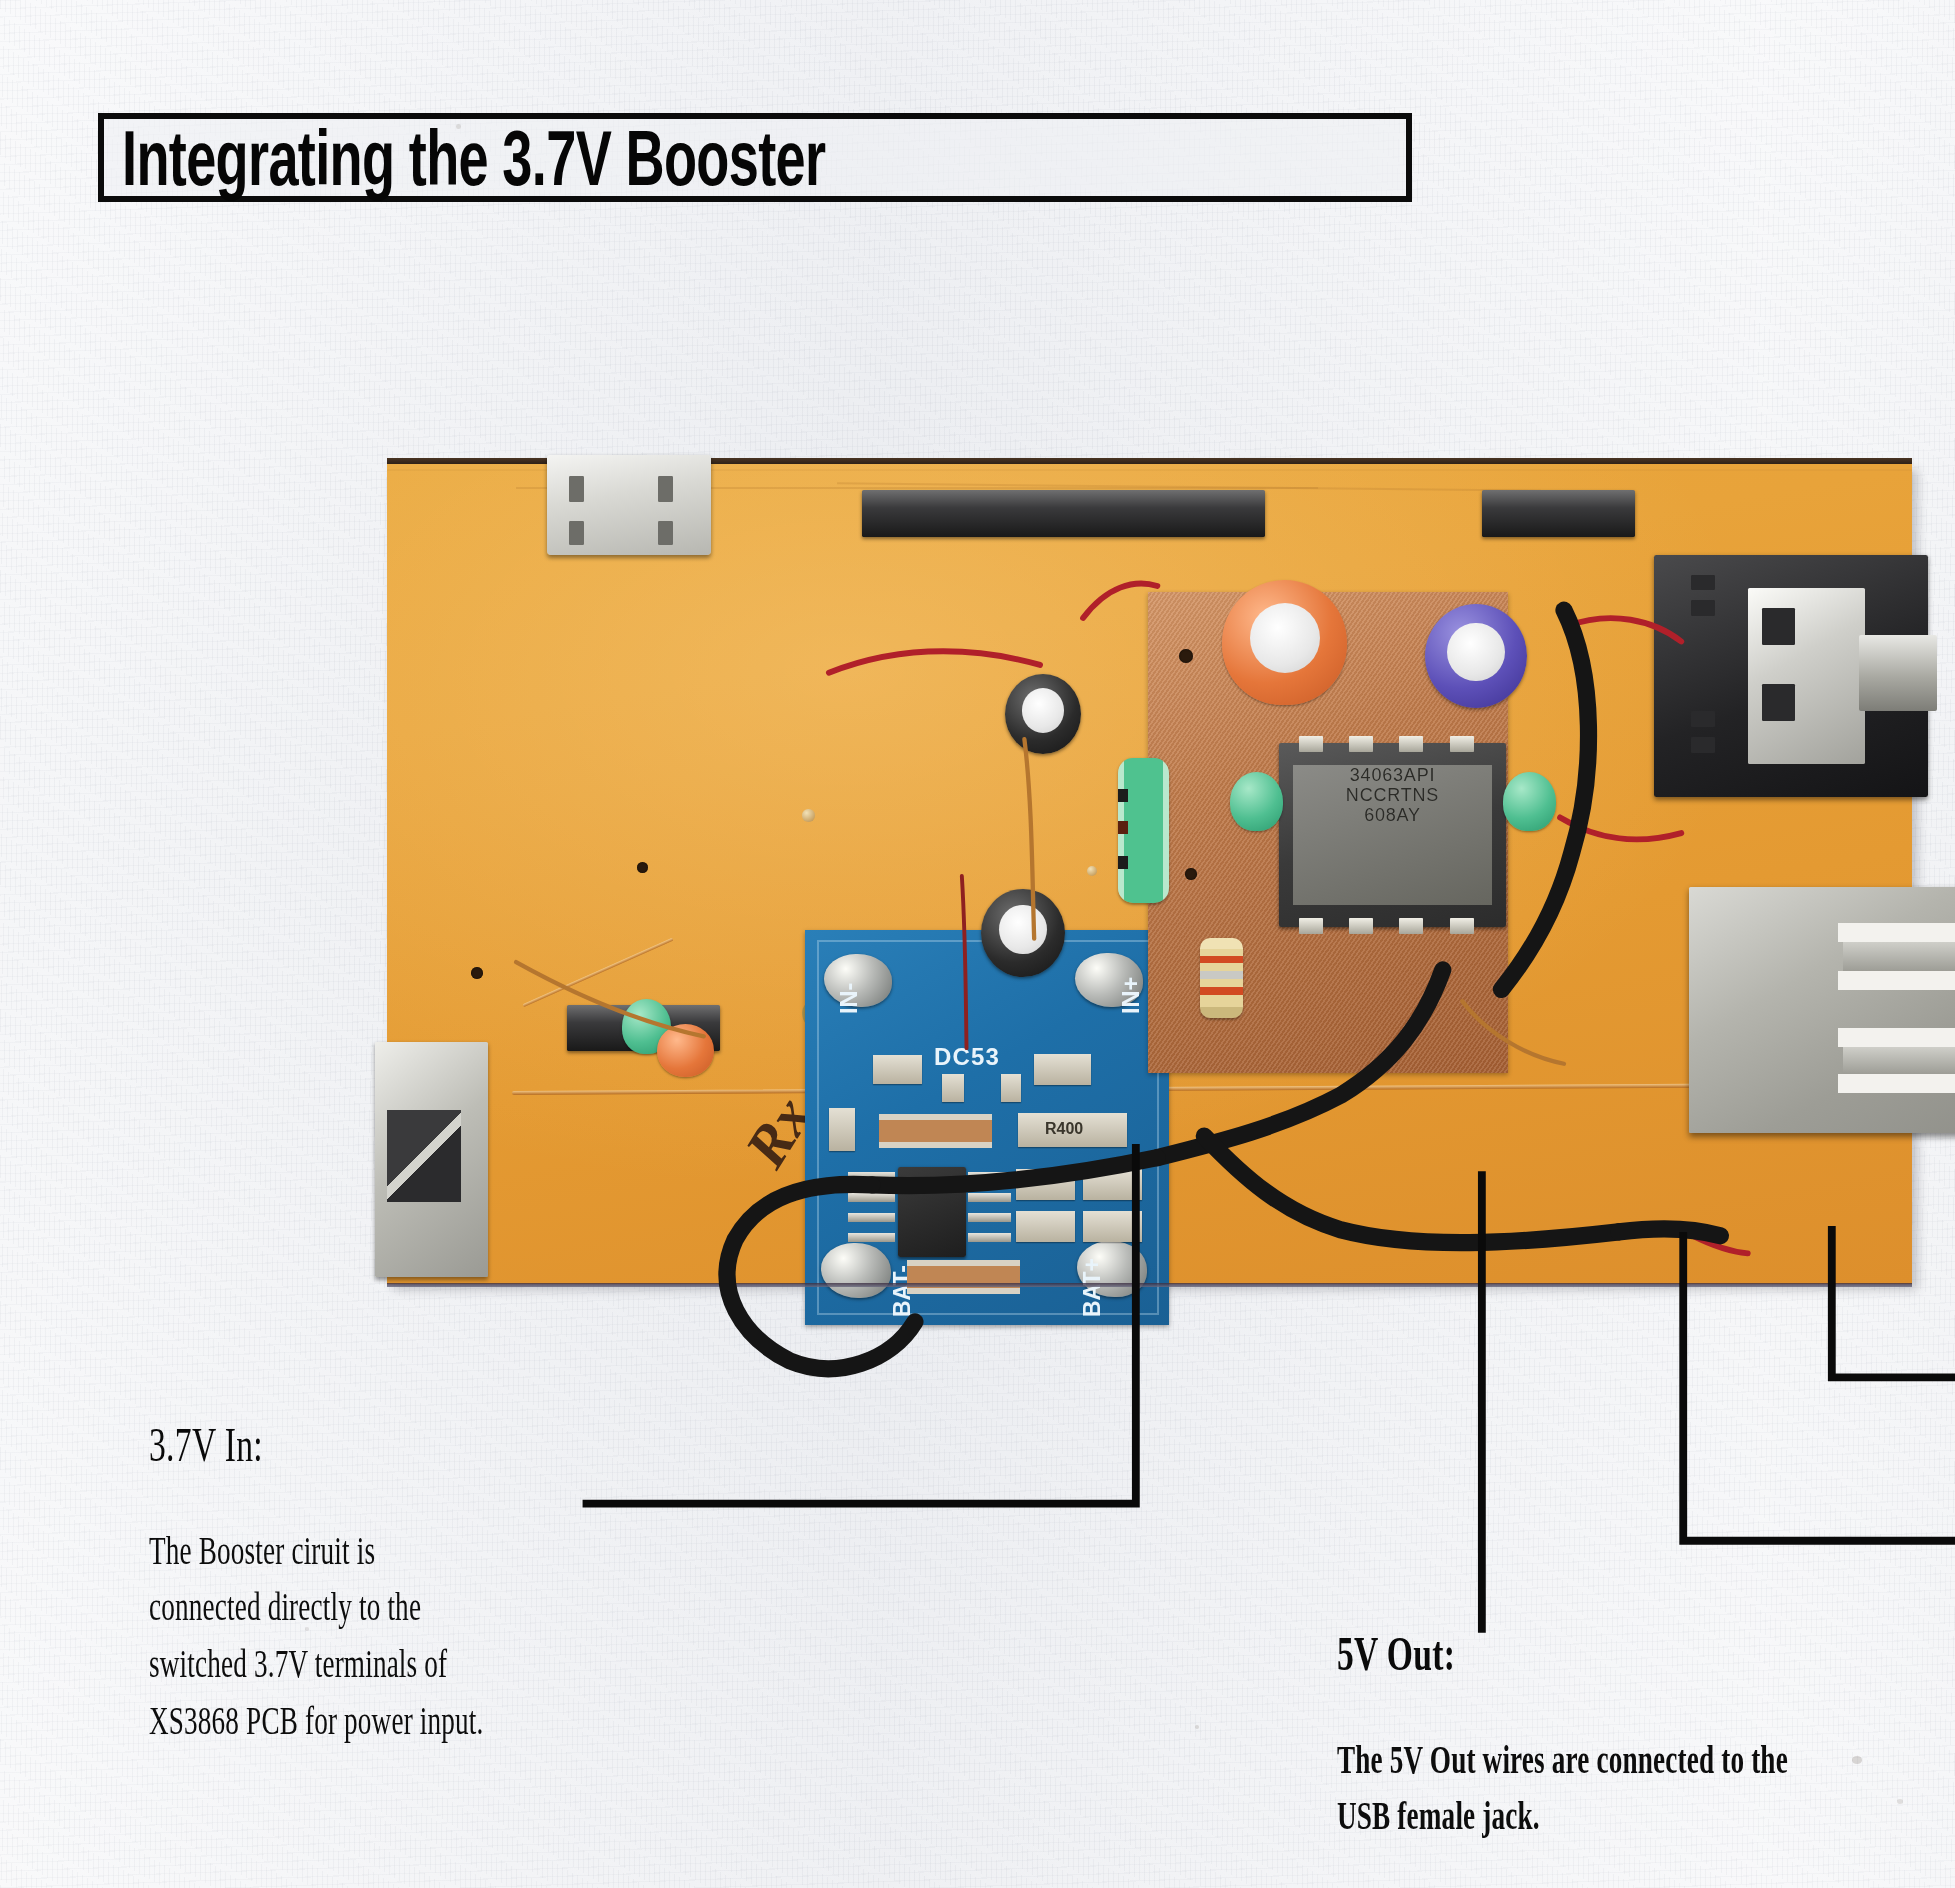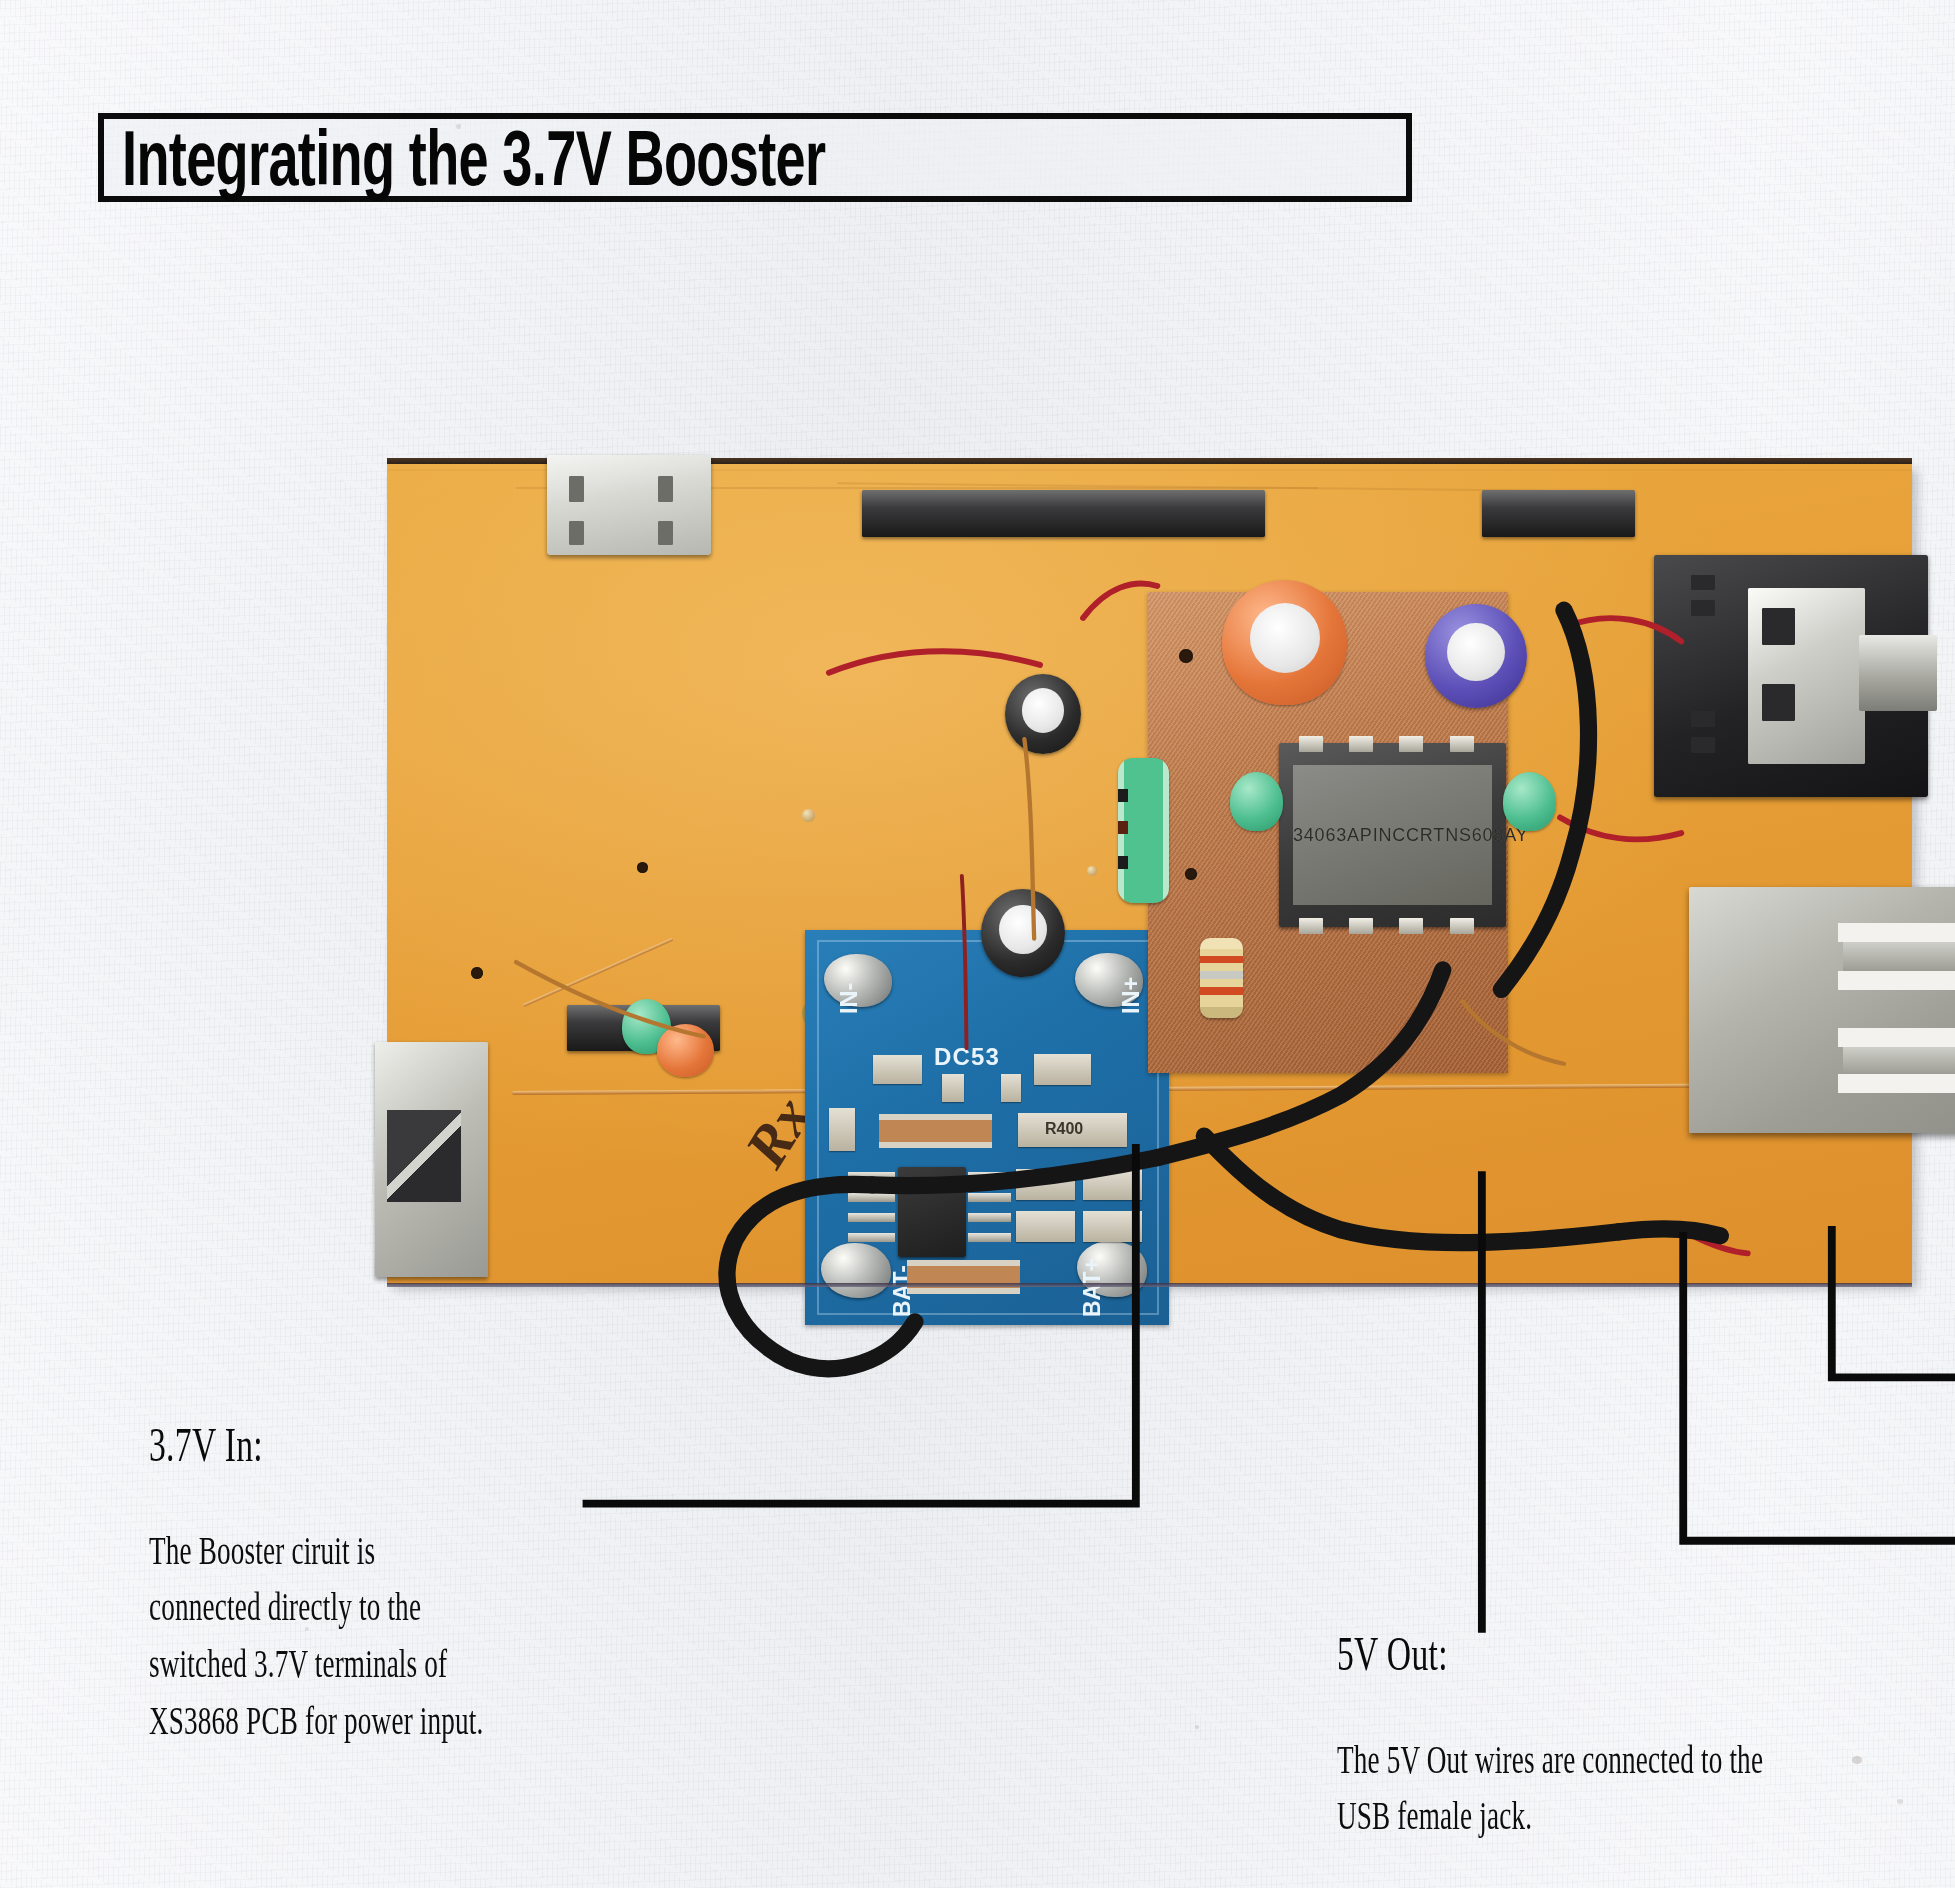--- a/index.html
+++ b/index.html
@@ -145,21 +145,21 @@
   
   #dip8{
     position:absolute; left:1279px; top:743px; width:227px; height:184px;
     background:linear-gradient(165deg,#5a5a5a,#3a3a3a 50%,#2c2c2c);
     border-radius:2px;
     box-shadow:0 2px 3.9px rgba(0,0,0,.5);
   }
   #dip8 .body{
     position:absolute; left:14px; top:22px; right:14px; bottom:22px;
     background:linear-gradient(160deg,#8b8b87,#66665f);
-    display:flex;justify-content:space-between;align-items:center;
+    display:flex;flex-direction:column;justify-content:flex-start;align-items:center;
   }
   #dip8 .body span{
     font-family:"Liberation Sans",sans-serif;font-size:18px;color:#2b2b27;
     letter-spacing:0.8px;line-height:1.12; text-shadow:0 0.4px 0 rgba(255,255,255,.25);
   }
   .diplead{position:absolute;width:24px;height:15.6px;background:linear-gradient(180deg,#f1efe6,#a8a69a);border-radius:0.8px;}
 
   
   .ecap{ position:absolute; border-radius:50%; }
   .ecap .top{
@@ -461,20 +461,20 @@
 <div style="position:absolute;left:149px;top:1416px;">
   <div class="ann-head">3.7V In:</div>
   <div class="ann-body" style="margin-top:59px;">
     <div>The Booster ciruit is</div>
     <div>connected directly to the</div>
     <div>switched 3.7V terminals of</div>
     <div>XS3868 PCB for power input.</div>
   </div>
 </div>
 
-<div style="position:absolute;left:1337px;top:1625px;">
+<div style="position:absolute;left:1337px;top:1625px;font-weight:bold;">
   <div class="ann-head">5V Out:</div>
   <div class="ann-body" style="margin-top:59px;">
     <div>The 5V Out wires are connected to the</div>
     <div>USB female jack.</div>
   </div>
 </div>
 
 
 </body></html>

